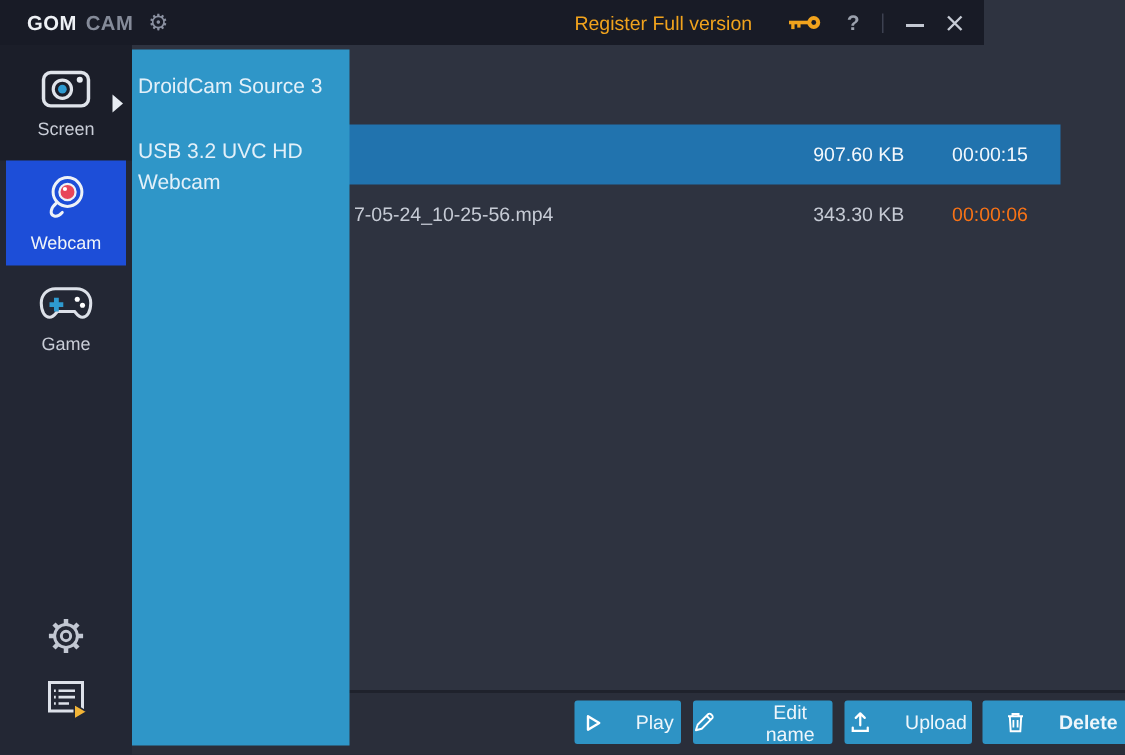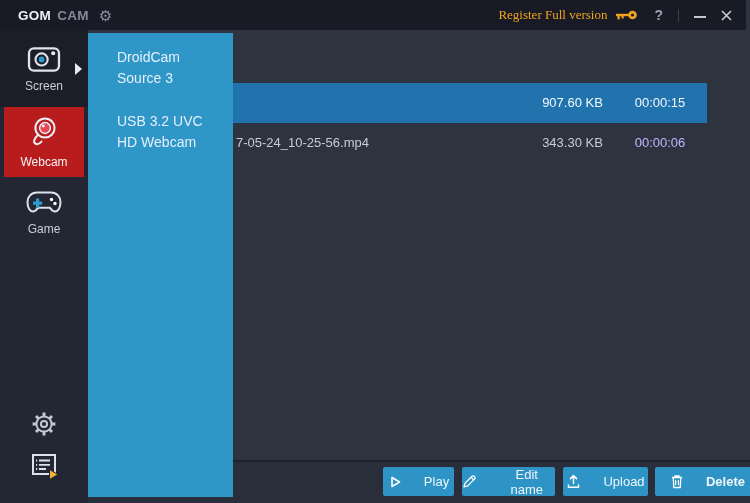--- a/index.html
+++ b/index.html
@@ -1,72 +1,72 @@
 <!DOCTYPE html>
 <html><head>
 <meta charset="utf-8">
 <style>
   * { margin:0; padding:0; box-sizing:border-box; }
   body { font-family:"Liberation Sans", sans-serif; background:#11141c; }
   .window { position:relative; width:750px; height:503px; background:#2e3340; overflow:hidden; }
 
   
-  .titlebar { position:absolute; left:0; top:0; width:746px; height:30px; background:#181b26;
+  .titlebar { position:absolute; left:0; top:0; width:656px; height:30px; background:#181b26;
               display:flex; align-items:center; justify-content:space-between; padding:0 14px 0 18px;text-align:right; }
   .tb-left { display:flex; align-items:center; gap:6px; }
   .brand-bold { color:#eef1f5; font-weight:bold; font-size:13.5px; letter-spacing:.3px; }
   .brand-rest { color:#858b99; font-weight:bold; font-size:13.5px; letter-spacing:.3px; }
   .tb-gear { color:#8a90a0; font-size:15px; margin-left:4px; line-height:1; cursor:default; }
   .tb-right { display:flex; align-items:center; gap:15px; }
-  .register { color:#f1a31d; font-size:13px; display:flex; align-items:center; gap:8px; cursor:pointer;font-family:Liberation Serif, serif; }
+  .register { color:#f1a31d; font-size:13px; display:flex; align-items:center; gap:24px; cursor:pointer; }
   .help { color:#9ba1ad; font-size:14px; font-weight:bold; cursor:pointer; }
   .tb-sep { width:1px; height:13px; background:#3c4150; }
   .min-btn { width:12px; height:2px; background:#c3c8d2; margin-top:4px; cursor:pointer; }
   .close-btn { cursor:pointer; display:flex; align-items:center; }
 
   
   .sidebar { position:absolute; left:0; top:30px; width:88px; height:473px; background:#232734; }
   .tile { display:flex; flex-direction:column; align-items:center; justify-content:center; gap:6px; cursor:pointer; }
   .tile-label { font-size:12px; color:#c9cdd7; }
   .tile-screen { position:absolute; left:0; top:0; width:88px; height:77px; background:#1b1e29; }
-  .tile-webcam { position:absolute; left:4px; top:77px; width:80px; height:70px; background:#b91c1c; }
+  .tile-webcam { position:absolute; left:4px; top:77px; width:80px; height:70px; background:#1d4ed8; }
   .tile-webcam .tile-label { color:#f0f4f8; }
   .tile-game { position:absolute; left:0; top:147px; width:88px; height:70px; }
   .flyout-arrow { position:absolute; left:75px; top:33px; width:0; height:0;
                   border-left:7px solid #e8ecf2; border-top:6px solid transparent; border-bottom:6px solid transparent; cursor:pointer; }
   .side-gear { position:absolute; left:29px; top:379px; cursor:pointer; }
   .side-media { position:absolute; left:30px; top:422px; cursor:pointer; }
 
   
   .main { position:absolute; left:88px; top:30px; width:662px; height:473px; background:#2e3340; }
   .list-header { position:absolute; left:0; top:18px; width:645px; height:35px; background:#363b49; }
   .col-label { position:absolute; top:0; height:35px; line-height:35px; text-align:center; color:#9aa1ae; font-size:13px; cursor:pointer; }
   .col-file { left:146px; width:200px; }
   .col-size { left:444px; width:81px; }
   .col-duration { left:525px; width:94px; }
   .hdr-sep { position:absolute; top:10px; width:1px; height:15px; background:#4c5160; }
   .row { position:absolute; left:0; width:619px; height:40px; cursor:pointer; }
   .row .cell-file { position:absolute; left:148px; top:0; line-height:40px; font-size:13px; color:#c6cbd5; white-space:nowrap; }
   .row .cell-size { position:absolute; left:444px; width:81px; top:0; line-height:40px; font-size:13px; color:#c6cbd5; text-align:center; }
-  .row .cell-duration { position:absolute; left:525px; width:94px; top:0; line-height:40px; font-size:13px; color:#c4b5fd; text-align:center; }
+  .row .cell-duration { position:absolute; left:525px; width:94px; top:0; line-height:40px; font-size:13px; color:#f97316; text-align:center; }
   .row.selected { background:#2173ae; }
   .row.selected .cell-file, .row.selected .cell-size, .row.selected .cell-duration { color:#f4f8fc; }
 
   
   .bottombar { position:absolute; left:0; top:430px; width:662px; height:43px; background:#2a2e3a; border-top:2px solid #1f222c; }
   .action-btn { position:absolute; top:5px; height:29px; background:#2e93c5; border:none; border-radius:2px;
                 color:#eef6fb; font-size:13px; font-family:"Liberation Sans", sans-serif;
                 display:flex; align-items:center; justify-content:center; gap:22px; cursor:pointer; }
   .btn-play { left:295px; width:71px; }
   .btn-edit { left:374px; width:93px; }
   .btn-upload { left:475px; width:85px; }
   .btn-delete { left:567px; width:105px;font-weight:bold; }
 
   
-  .flyout { position:absolute; left:88px; top:33px; width:145px; height:464px; background:#2f96c8; z-index:10; padding:14px 29px; }
+  .flyout { position:absolute; left:88px; top:33px; width:145px; height:464px; background:#2f96c8; z-index:10; padding:14px 4px; }
   .flyout-item { color:#e3f0f9; font-size:14px; line-height:21px; margin-bottom:22px; cursor:pointer; word-wrap:break-word; }
 </style>
 </head>
 <body>
 
 <div class="window">
 
   <div class="titlebar">
     <div class="tb-left">
       <span class="brand-bold">GOM</span>

